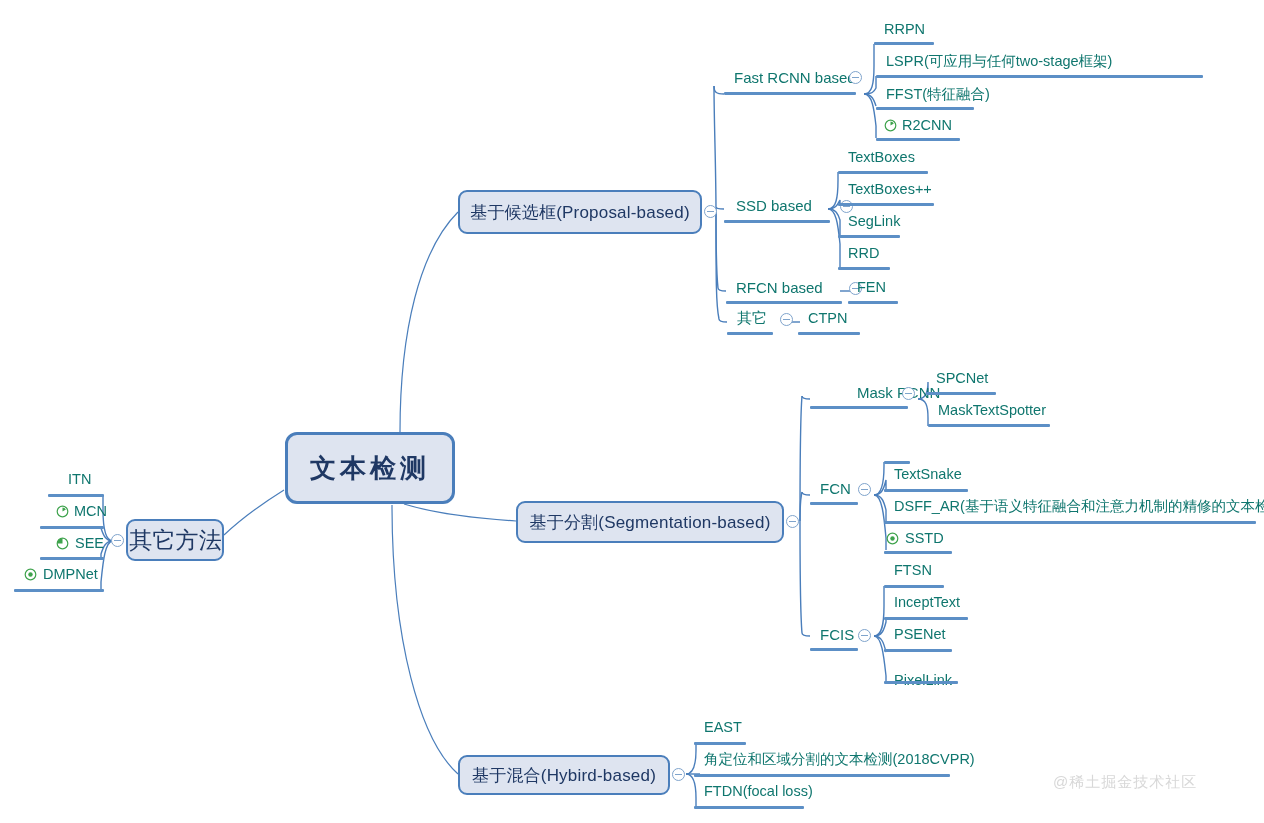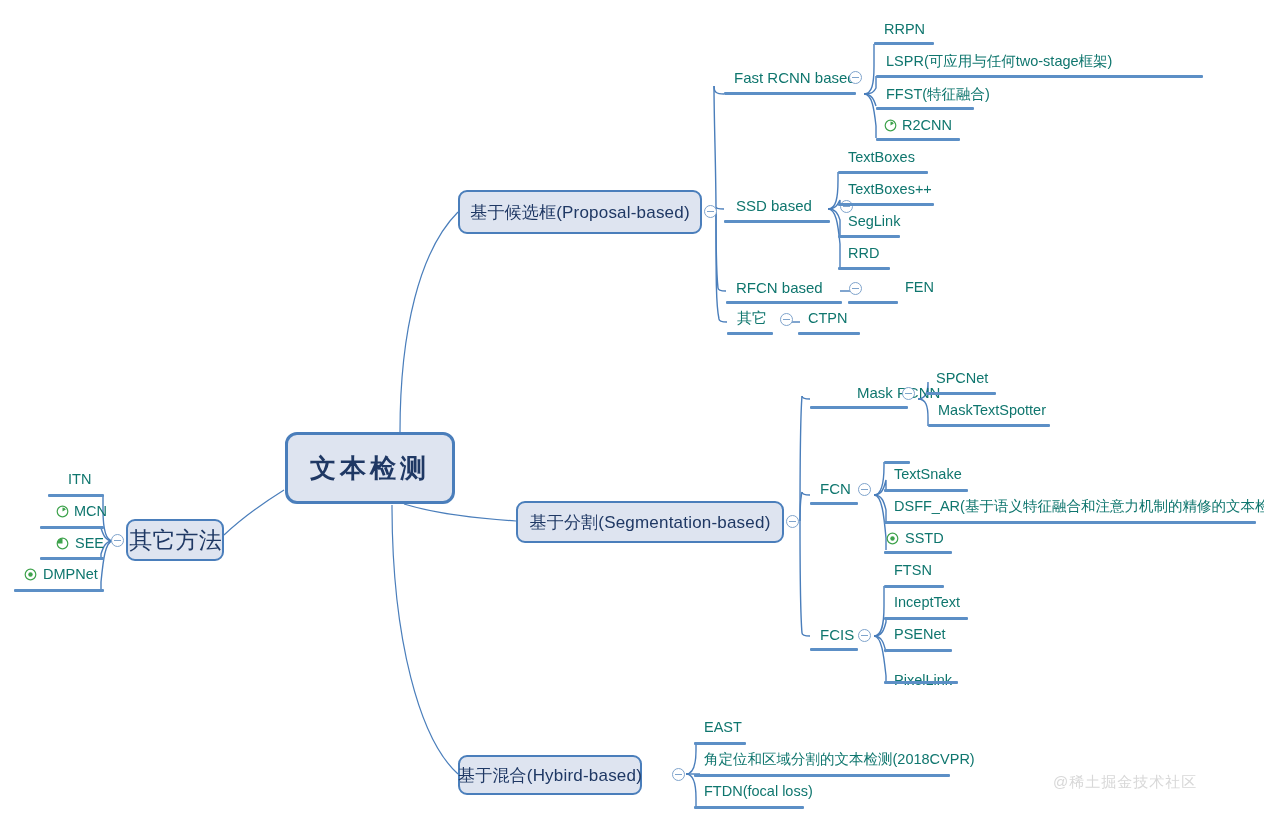--- a/index.html
+++ b/index.html
@@ -266,21 +266,21 @@
     <span class="ulabel">RRD</span>
   </div>
   <div class="uline" style="left:838px; top:267px; width:52px;"></div>
 
   <div class="unode mid" style="left:734px; top:280px;">
     <span class="ulabel">RFCN based</span>
   </div>
   <div class="uline" style="left:726px; top:301px; width:116px;"></div>
   <div class="toggle" style="left:849px; top:282px;"></div>
 
-  <div class="unode" style="left:855px; top:280px;margin-left:48px;">
+  <div class="unode" style="left:855px; top:280px;">
     <span class="ulabel">FEN</span>
   </div>
   <div class="uline" style="left:848px; top:301px; width:50px;"></div>
 
   <div class="unode mid" style="left:735px; top:310px;">
     <span class="ulabel">其它</span>
   </div>
   <div class="uline" style="left:727px; top:332px; width:46px;"></div>
   <div class="toggle" style="left:780px; top:313px;"></div>
 
@@ -361,21 +361,21 @@
   <div class="unode" style="left:892px; top:627px;">
     <span class="ulabel">PSENet</span>
   </div>
   <div class="uline" style="left:884px; top:649px; width:68px;"></div>
 
   <div class="unode" style="left:892px; top:673px;">
     <span class="ulabel">PixelLink</span>
   </div>
   <div class="uline" style="left:884px; top:681px; width:74px;"></div>
 
-  <div class="boxnode branch" style="left:458px; top:755px; width:184px; height:40px;">
+  <div class="boxnode branch" style="left:458px; top:755px; width:212px; height:40px;">
     <span>基于混合(Hybird-based)</span>
   </div>
   <div class="toggle" style="left:672px; top:768px;"></div>
 
   <div class="unode" style="left:702px; top:720px;">
     <span class="ulabel">EAST</span>
   </div>
   <div class="uline" style="left:694px; top:742px; width:52px;"></div>
 
   <div class="unode" style="left:702px; top:752px;">

